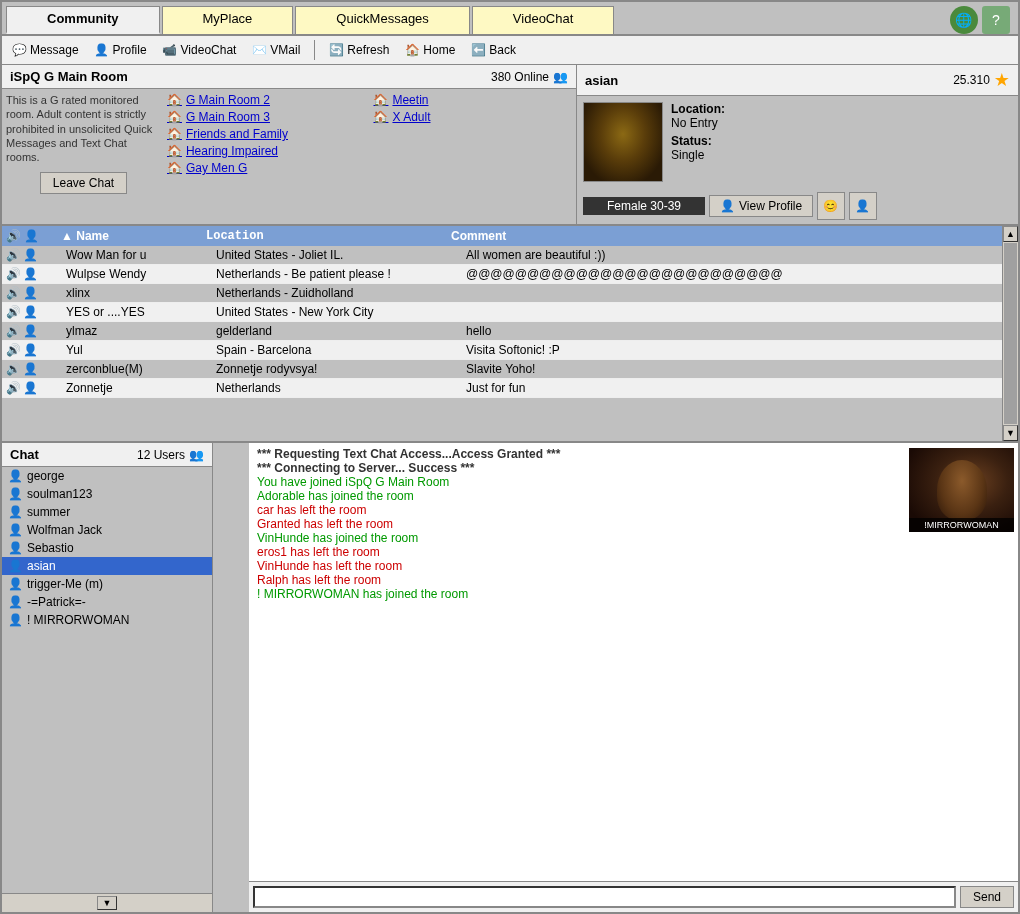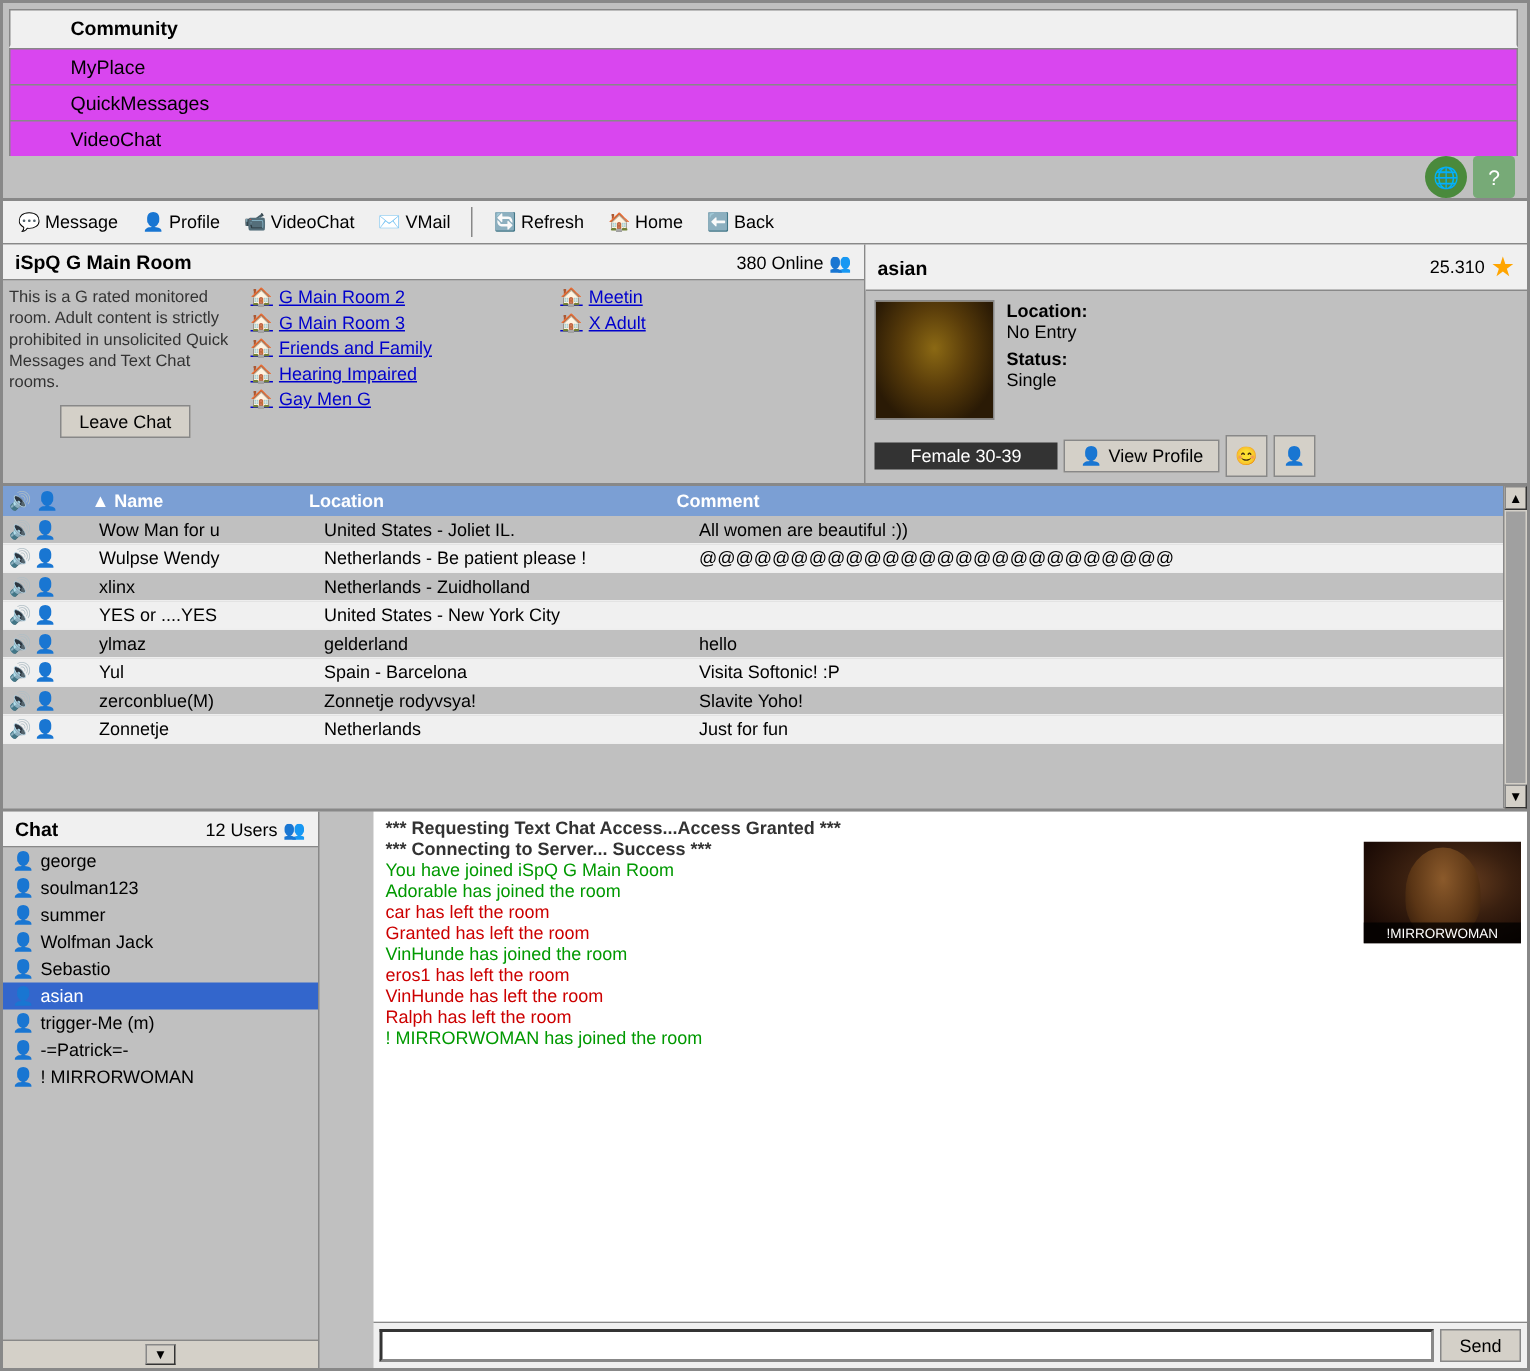--- a/index.html
+++ b/index.html
@@ -1,20 +1,20 @@
 <!DOCTYPE html>
 <html><head>
   <meta charset="utf-8">
   <style>
     * { box-sizing: border-box; margin: 0; padding: 0; font-family: Arial, sans-serif; font-size: 12px; }
     body { width: 1020px; height: 914px; background: #c0c0c0; overflow: hidden; }
 
     
-    .top-tabs { display: flex; background: #c0c0c0; padding: 4px 4px 0 4px; border-bottom: 2px solid #888; flex-direction: column; }
-    .tab { padding: 4px 40px; border: 1px solid #888; border-bottom: none; background: #d946ef; cursor: pointer; font-size: 13px; margin-right: 2px; }
+    .top-tabs { display: flex; background: #c0c0c0; padding: 4px 4px 0 4px; border-bottom: 2px solid #888; }
+    .tab { padding: 4px 40px; border: 1px solid #888; border-bottom: none; background: #fef9c3; cursor: pointer; font-size: 13px; margin-right: 2px; }
     .tab.active { background: #f0f0f0; font-weight: bold; border-bottom: 2px solid #f0f0f0; z-index: 1; }
     .tab-icons { margin-left: auto; display: flex; align-items: center; gap: 4px; padding-right: 4px; }
     .tab-icon { width: 28px; height: 28px; background: #4a8a3c; border-radius: 50%; display: flex; align-items: center; justify-content: center; color: white; font-size: 14px; cursor: pointer; }
 
     
     .toolbar { display: flex; align-items: center; padding: 4px 6px; background: #f0f0f0; border-bottom: 1px solid #888; gap: 8px; }
     .toolbar-btn { display: flex; align-items: center; gap: 3px; cursor: pointer; padding: 2px 4px; font-size: 12px; }
     .toolbar-separator { width: 1px; height: 20px; background: #888; margin: 0 2px; }
     .room-header { display: flex; justify-content: space-between; align-items: center; padding: 4px 8px; background: #f0f0f0; border-bottom: 1px solid #888; }
     .room-title { font-weight: bold; font-size: 13px; }
@@ -202,21 +202,21 @@
 
         <div style="display:flex; background:#7b9fd4; color:white; padding:3px 4px; align-items:center;">
           <div style="width:55px; display:flex; align-items:center; gap:3px;">
             <span>🔊</span>
             <span>👤</span>
           </div>
           <div style="width:145px; font-weight:bold; cursor:pointer;">
             <span>▲ </span>
             <span>Name</span>
           </div>
-          <div style="width:245px; font-weight:bold; cursor:pointer;">Location</div>
+          <div style="width:245px; font-weight:bold; cursor:pointer;font-family:Liberation Mono, monospace;">Location</div>
           <div style="flex:1; font-weight:bold; cursor:pointer;">Comment</div>
         </div>
 
         <div style="overflow-y:auto; height:195px;">
           <div class="user-row">
             <div class="user-icon-cell">
                 <span>🔊</span>
                 <span>👤</span>
               </div>
             <div class="user-name-cell">Wow Man for u</div>
@@ -357,21 +357,21 @@
           <div class="msg-join">You have joined iSpQ G Main Room</div>
           <div class="msg-join">Adorable has joined the room</div>
           <div class="msg-leave">car has left the room</div>
           <div class="msg-leave">Granted has left the room</div>
           <div class="msg-join">VinHunde has joined the room</div>
           <div class="msg-leave">eros1 has left the room</div>
           <div class="msg-leave">VinHunde has left the room</div>
           <div class="msg-leave">Ralph has left the room</div>
           <div class="msg-join">!       MIRRORWOMAN has joined the room</div>
 
-          <div style="position:absolute; top:20px; right:4px; width:105px; height:68px; background:#1a1a1a; overflow:hidden;">
+          <div style="position:absolute; top:5px; right:4px; width:105px; height:84px; background:#1a1a1a; overflow:hidden;">
             <div style="width:100%; height:100%; background: radial-gradient(ellipse at 60% 40%, #6b4020 0%, #3a2010 40%, #1a0a05 80%); display:flex; align-items:center; justify-content:center;">
               <div style="width:50px; height:60px; background: radial-gradient(ellipse at 50% 35%, #8b5a2b 0%, #5a3515 60%, #2a1508 100%); border-radius:50% 50% 40% 40%;"></div>
             </div>
             <div style="position:absolute; bottom:0; left:0; right:0; background:rgba(0,0,0,0.75); color:white; font-size:9px; text-align:center; padding:2px;">!MIRRORWOMAN</div>
           </div>
         </div>
 
         <div style="display:flex; padding:4px; border-top:1px solid #888; background:#f0f0f0; gap:4px;">
           <input type="text" class="chat-input" style="flex: 1 1 0%; border: 2px inset rgb(136, 136, 136); padding: 2px 4px; font-size: 12px;">
           <button class="send-btn">Send</button>

